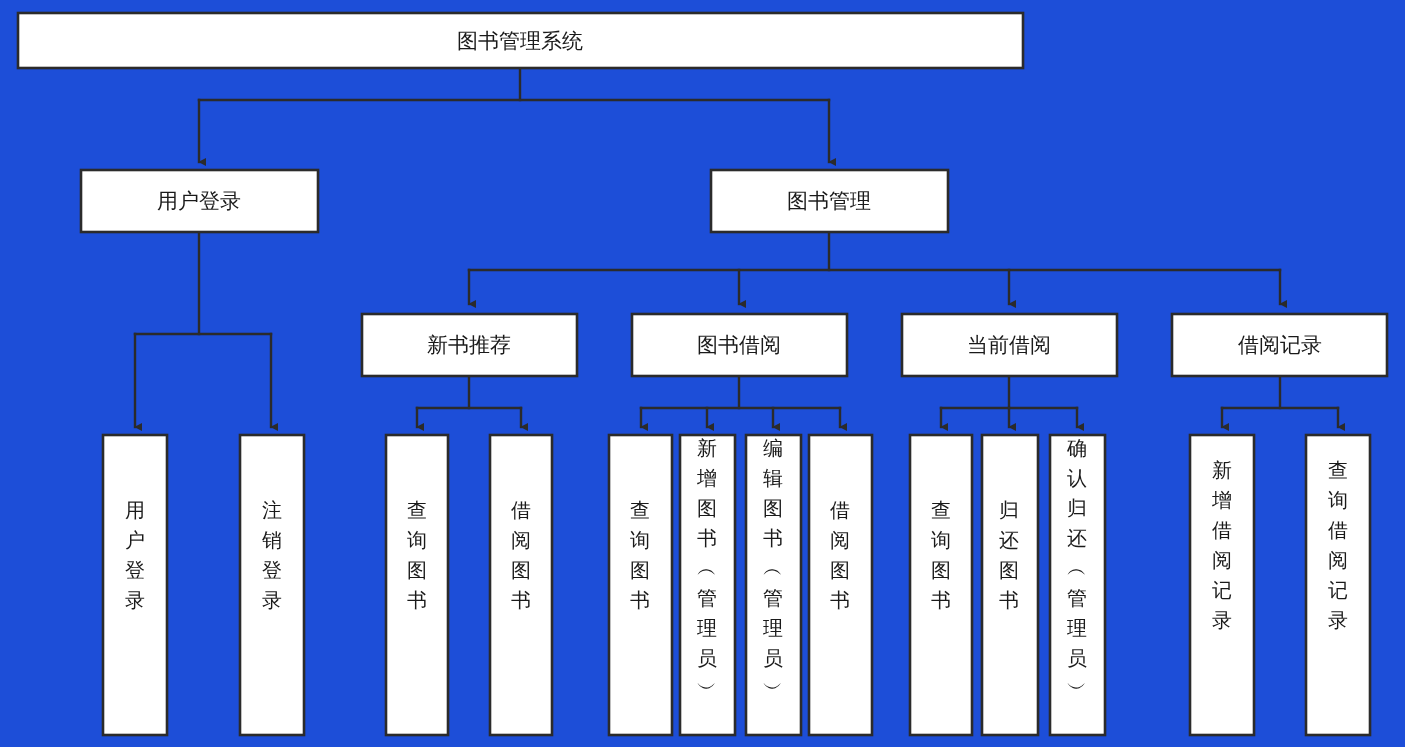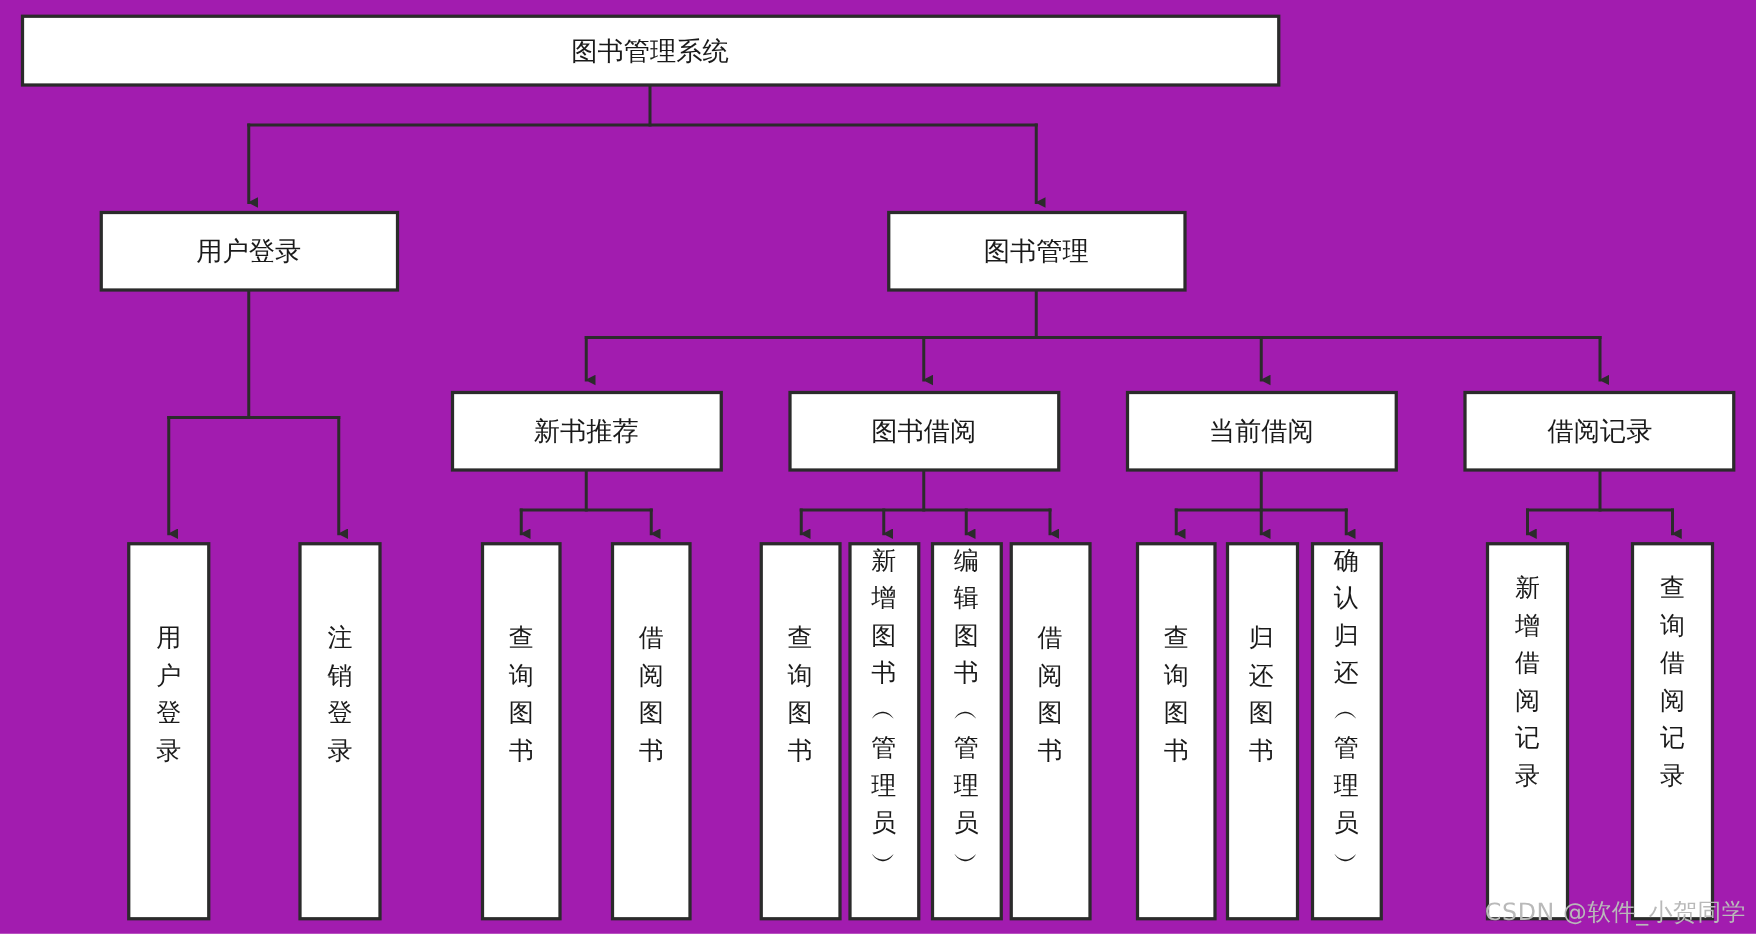--- a/index.html
+++ b/index.html
@@ -10,21 +10,21 @@
   body {
     width: 1405px;
     height: 747px;
     font-family: "DejaVu Sans", "Liberation Sans", sans-serif;
     overflow: hidden;
   }
   #diagram-root {
     position: relative;
     width: 1405px;
     height: 747px;
-    background: #a21caf;
+    background: #1d4ed8;
   }
   svg.diagram-svg {
     position: absolute;
     left: 0;
     top: 0;
     width: 1405px;
     height: 747px;
     display: block;
   }
   .node-box {
@@ -203,14 +203,13 @@
     <g>
       <rect class="node-box" x="1190" y="435" width="64" height="300"></rect>
       <text class="node-label-v" x="1222" y="477"><tspan x="1222" dy="0">新</tspan><tspan x="1222" dy="30">增</tspan><tspan x="1222" dy="30">借</tspan><tspan x="1222" dy="30">阅</tspan><tspan x="1222" dy="30">记</tspan><tspan x="1222" dy="30">录</tspan></text>
     </g>
     <g>
       <rect class="node-box" x="1306" y="435" width="64" height="300"></rect>
       <text class="node-label-v" x="1338" y="477"><tspan x="1338" dy="0">查</tspan><tspan x="1338" dy="30">询</tspan><tspan x="1338" dy="30">借</tspan><tspan x="1338" dy="30">阅</tspan><tspan x="1338" dy="30">记</tspan><tspan x="1338" dy="30">录</tspan></text>
     </g>
   </svg>
 
-  <div class="watermark-text">CSDN @软件_小贺同学</div>
 </div>
 
 </body></html>

